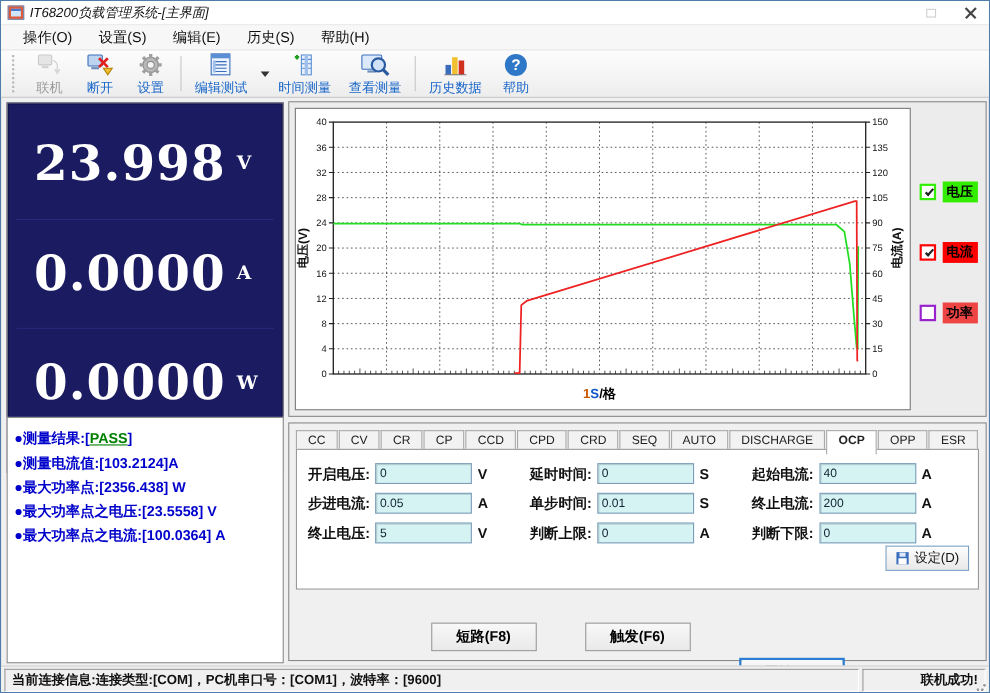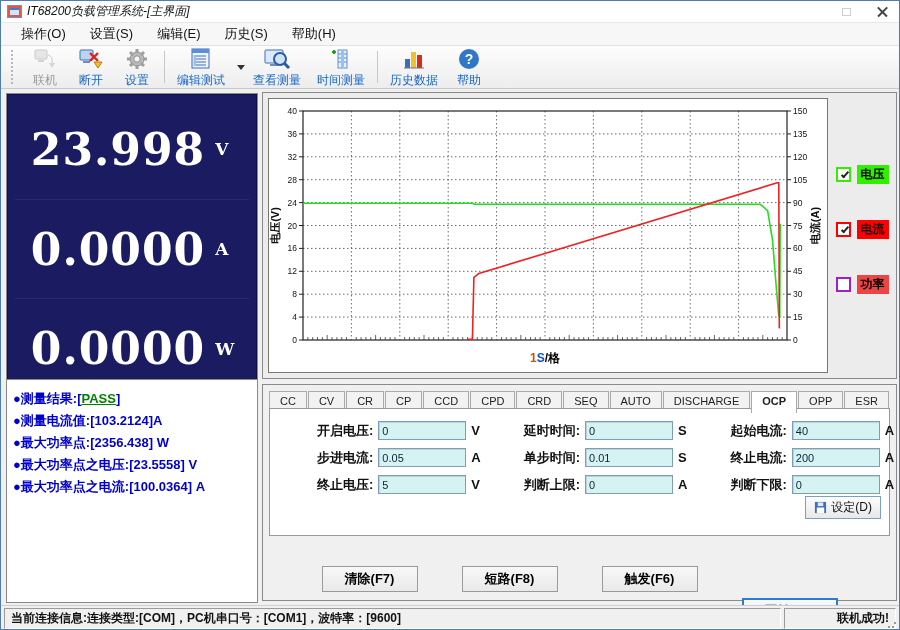--- a/index.html
+++ b/index.html
@@ -59,21 +59,21 @@
   .legend-chip { font-size:12px; font-weight:bold; color:#000; padding:1px 4px; }
 
   
   #settings { position:absolute; left:261px; top:383px; width:635px; height:217px; background:#f0f0f0; border:1px solid #8a8a8a; padding:6px; }
   #tabs { display:flex; height:18px; }
   .tab { font-size:11px; color:#222; padding:3px 10px 0; border:1px solid #aaa; border-bottom:none; background:#f2f2f2; margin-right:1px; white-space:nowrap; }
   .tab.active { background:#ffffff; position:relative; top:0; height:22px; z-index:2; font-weight:bold; }
   #tab-content { position:relative; background:#ffffff; border:1px solid #999; margin-top:-1px; height:128px; padding:12px 10px 0 10px; }
   #fields-grid { display:grid; grid-template-columns:1fr 1fr 1fr; row-gap:8px; column-gap:6px; }
   .field { display:flex; align-items:center; gap:5px; }
-  .field-label { font-size:13px; font-weight:bold; color:#111; white-space:nowrap;margin-left:37px; }
+  .field-label { font-size:13px; font-weight:bold; color:#111; white-space:nowrap; }
   .field-input { width:88px; height:19px; background:#d6f3f3; border:1px solid #7f9db9; box-shadow:inset 1px 1px 0 #b9d4d4; font-size:11px; color:#123; padding:0 3px; font-family:"Liberation Sans",sans-serif; }
   .field-unit { font-size:13px; font-weight:bold; color:#111; }
   #set-btn { position:absolute; right:8px; bottom:16px; display:flex; align-items:center; gap:4px; font-size:12px; color:#111; background:linear-gradient(#fdfdfd,#e8e8e8); border:1px solid #7aa0c4; padding:2px 8px; }
   #actions { display:flex; justify-content:center; gap:44px; margin-top:30px; }
   .action-btn { min-width:96px; height:26px; font-size:13px; font-weight:bold; color:#000; background:linear-gradient(#f8f8f8,#e9e9e9); border:1px solid #9a9a9a; padding:0 14px; font-family:"Liberation Sans","DejaVu Sans",sans-serif; }
   .action-btn.accent { border:2px solid #2b7cd3;margin-top:32px; }
 
   
   #statusbar { position:absolute; left:0; top:604px; width:100%; height:26px; background:#f0f0f0; border-top:1px solid #cfcfcf; display:flex; align-items:stretch; padding:2px 3px; gap:3px; }
   .status-cell { border:1px solid; border-color:#9a9a9a #ffffff #ffffff #9a9a9a; display:flex; align-items:center; padding:0 6px; font-size:12px; font-weight:bold; color:#111; white-space:nowrap; overflow:hidden; }
@@ -158,41 +158,41 @@
               <path d="M7 9h11M7 12h11M7 15h11M7 18h11"></path>
             </g>
             <rect x="5.5" y="8" width="2.5" height="11" fill="#9fc0ea"></rect>
           </svg>
         </span>
         <span class="tlabel">编辑测试</span>
       </div>
       <div class="caret"></div>
       <div class="tbtn">
         <span class="ticon">
-          <svg width="28" height="24" viewBox="0 0 28 24">
-            <rect x="2" y="3" width="18" height="13" rx="1" fill="#dbe9fa" stroke="#3a6ebc"></rect>
-            <rect x="7" y="17" width="8" height="2" fill="#6f8fb8"></rect>
-            <circle cx="17" cy="12" r="6" fill="#cfe2f7" stroke="#2a5aa0" stroke-width="2"></circle>
-            <path d="M21.5 16.5 L26 21" stroke="#2a5aa0" stroke-width="3"></path>
-          </svg>
-        </span>
-        <span class="tlabel">查看测量</span>
-      </div>
-      <div class="tbtn">
-        <span class="ticon">
           <svg width="26" height="24" viewBox="0 0 26 24">
             <path d="M6 3v4M4 5h4" stroke="#20a020" stroke-width="2"></path>
             <rect x="10" y="3" width="9" height="18" fill="#e8f0fb" stroke="#5b8fd4"></rect>
             <g stroke="#5b8fd4">
               <path d="M10 7h9M10 11h9M10 15h9"></path>
             </g>
             <rect x="13" y="3" width="3" height="18" fill="#9fc0ea"></rect>
           </svg>
         </span>
         <span class="tlabel">时间测量</span>
+      </div>
+      <div class="tbtn">
+        <span class="ticon">
+          <svg width="28" height="24" viewBox="0 0 28 24">
+            <rect x="2" y="3" width="18" height="13" rx="1" fill="#dbe9fa" stroke="#3a6ebc"></rect>
+            <rect x="7" y="17" width="8" height="2" fill="#6f8fb8"></rect>
+            <circle cx="17" cy="12" r="6" fill="#cfe2f7" stroke="#2a5aa0" stroke-width="2"></circle>
+            <path d="M21.5 16.5 L26 21" stroke="#2a5aa0" stroke-width="3"></path>
+          </svg>
+        </span>
+        <span class="tlabel">查看测量</span>
       </div>
       <div class="tsep"></div>
       <div class="tbtn">
         <span class="ticon">
           <svg width="24" height="24" viewBox="0 0 24 24">
             <rect x="3" y="12" width="5" height="9" fill="#3a6ebc"></rect>
             <rect x="9" y="5" width="5" height="16" fill="#f0c030"></rect>
             <rect x="15" y="8" width="5" height="13" fill="#d03020"></rect>
             <path d="M2 21h20" stroke="#777"></path>
           </svg>
@@ -487,21 +487,20 @@
       <button id="set-btn">
         <svg width="13" height="13" viewBox="0 0 14 14">
           <rect x="1" y="1" width="12" height="12" fill="#3a6ebc"></rect>
           <rect x="4" y="1.5" width="6" height="4" fill="#dce8f8"></rect>
           <rect x="3" y="7" width="8" height="6" fill="#ffffff"></rect>
         </svg>
         <span>设定(D)</span>
       </button>
     </div>
     <div id="actions">
-        <button class="action-btn">清除(F7)</button>
         <button class="action-btn">短路(F8)</button>
         <button class="action-btn">触发(F6)</button>
         <button class="action-btn accent">开始(F5)</button>
       </div>
   </div>
 
   <div id="statusbar">
     <div id="status-left" class="status-cell">当前连接信息:连接类型:[COM]，PC机串口号：[COM1]，波特率：[9600]</div>
     <div id="status-right" class="status-cell">联机成功!</div>
     <div id="grip"></div>

